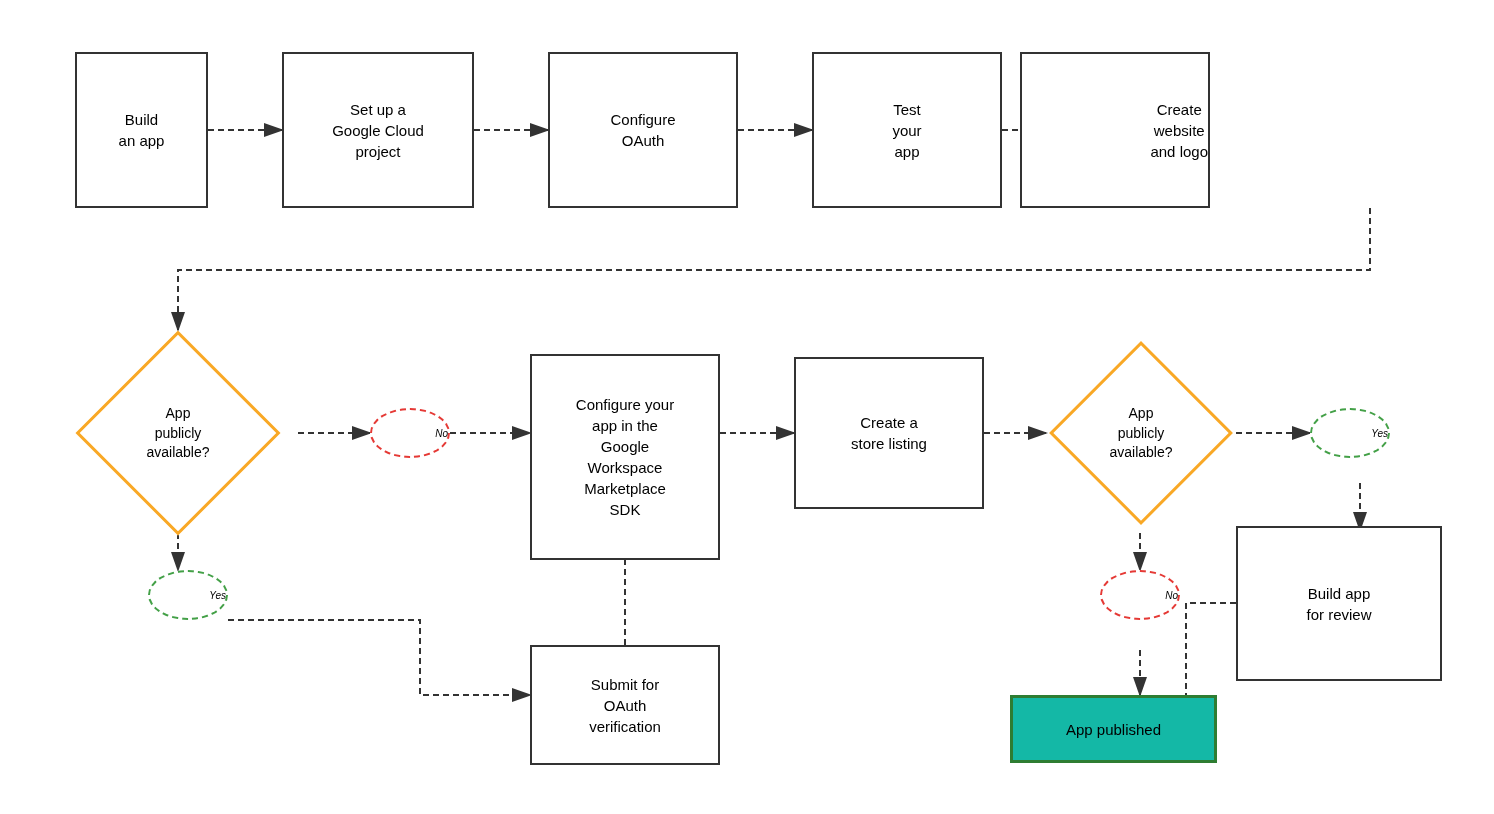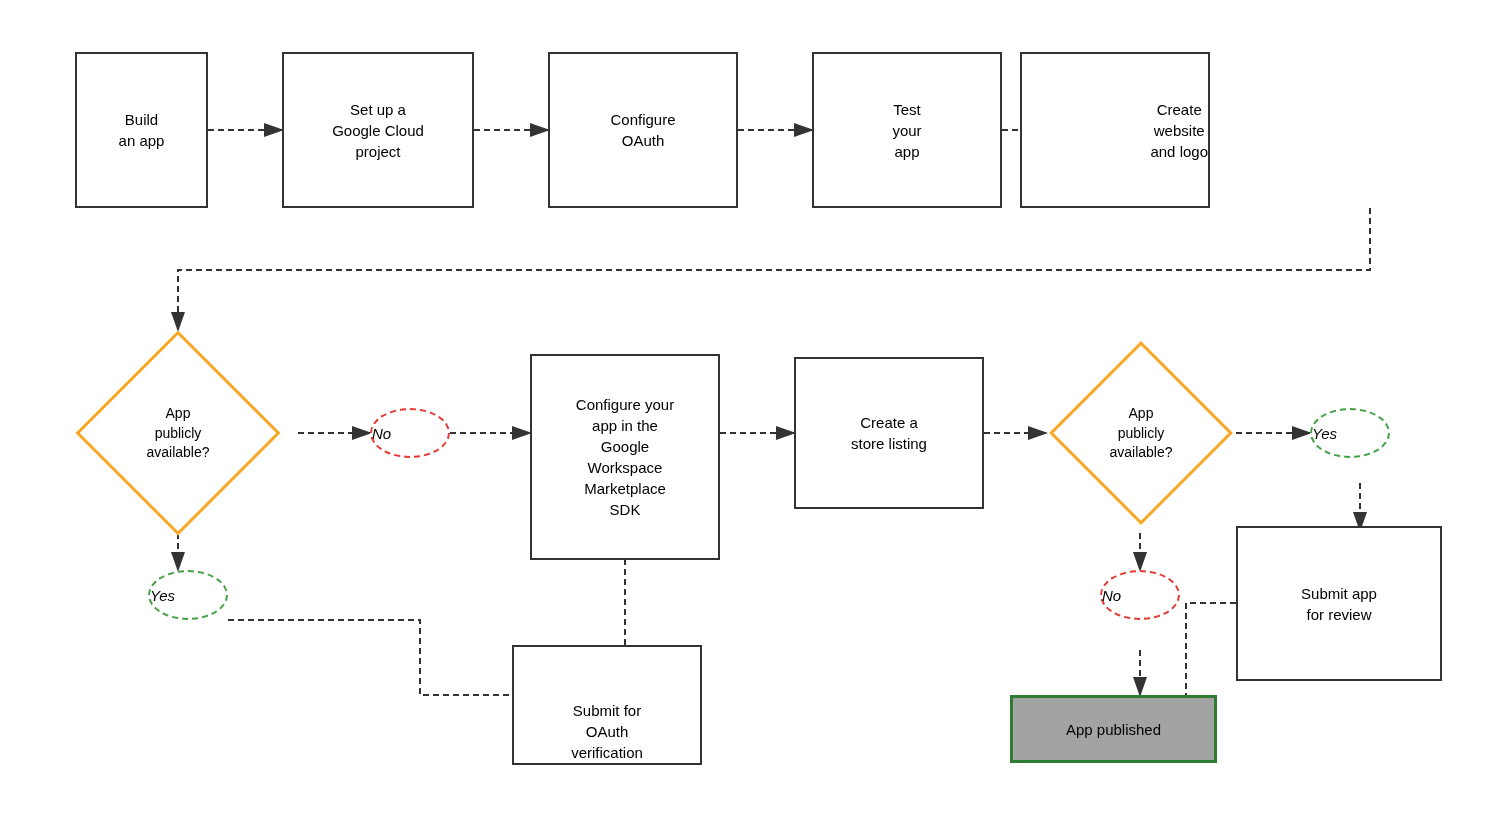--- a/index.html
+++ b/index.html
@@ -24,21 +24,21 @@
       background: #fff;
       display: flex;
       align-items: center;
       justify-content: center;
       text-align: center;
       line-height: 1.4;
       font-size: 15px;
     }
     .box-green {
       border: 3px solid #2e7d32;
-      background: #a3a3a3;
+      background: #14b8a6;
     }
     
     .diamond-wrap {
       position: absolute;
     }
     .diamond-inner {
       position: absolute;
       top: 50%;
       left: 50%;
       transform: translate(-50%, -50%) rotate(45deg);
@@ -55,22 +55,22 @@
       font-size: 14px;
       z-index: 2;
       width: 110px;
     }
     
     .oval {
       position: absolute;
       border-radius: 50%;
       display: flex;
       align-items: center;
-      justify-content: flex-start;
-      font-size: 15px;
+      justify-content: flex-end;
+      font-size: 10px;
       font-style: italic;
       background: #fff;
     }
     .oval-red {
       border: 2.5px dashed #e53935;
     }
     .oval-green {
       border: 2.5px dashed #43a047;
     }
 
@@ -191,29 +191,29 @@
     <div class="diamond-label" style="white-space:pre-line; width:100px;">App
 publicly
 available?</div>
   </div>
 
   <div class="oval oval-green" style="left:1310px; top:408px; width:80px; height:50px;">
     <span>Yes</span>
   </div>
 
   <div class="box" style="left:1236px; top:526px; width:206px; height:155px;">
-    <span style="white-space:pre-line;">Submit app
+    <span style="white-space:pre-line;">Build app
 for review</span>
   </div>
 
   <div class="oval oval-green" style="left:148px; top:570px; width:80px; height:50px;">
     <span>Yes</span>
   </div>
 
-  <div class="box" style="left:512px; top:645px; width:190px; height:120px;align-items:flex-end;">
+  <div class="box" style="left:530px; top:645px; width:190px; height:120px;">
     <span style="white-space:pre-line;">Submit for
 OAuth
 verification</span>
   </div>
 
   <div class="oval oval-red" style="left:1100px; top:570px; width:80px; height:50px;">
     <span>No</span>
   </div>
 
   <div class="box box-green" style="left:1010px; top:695px; width:207px; height:68px;">

